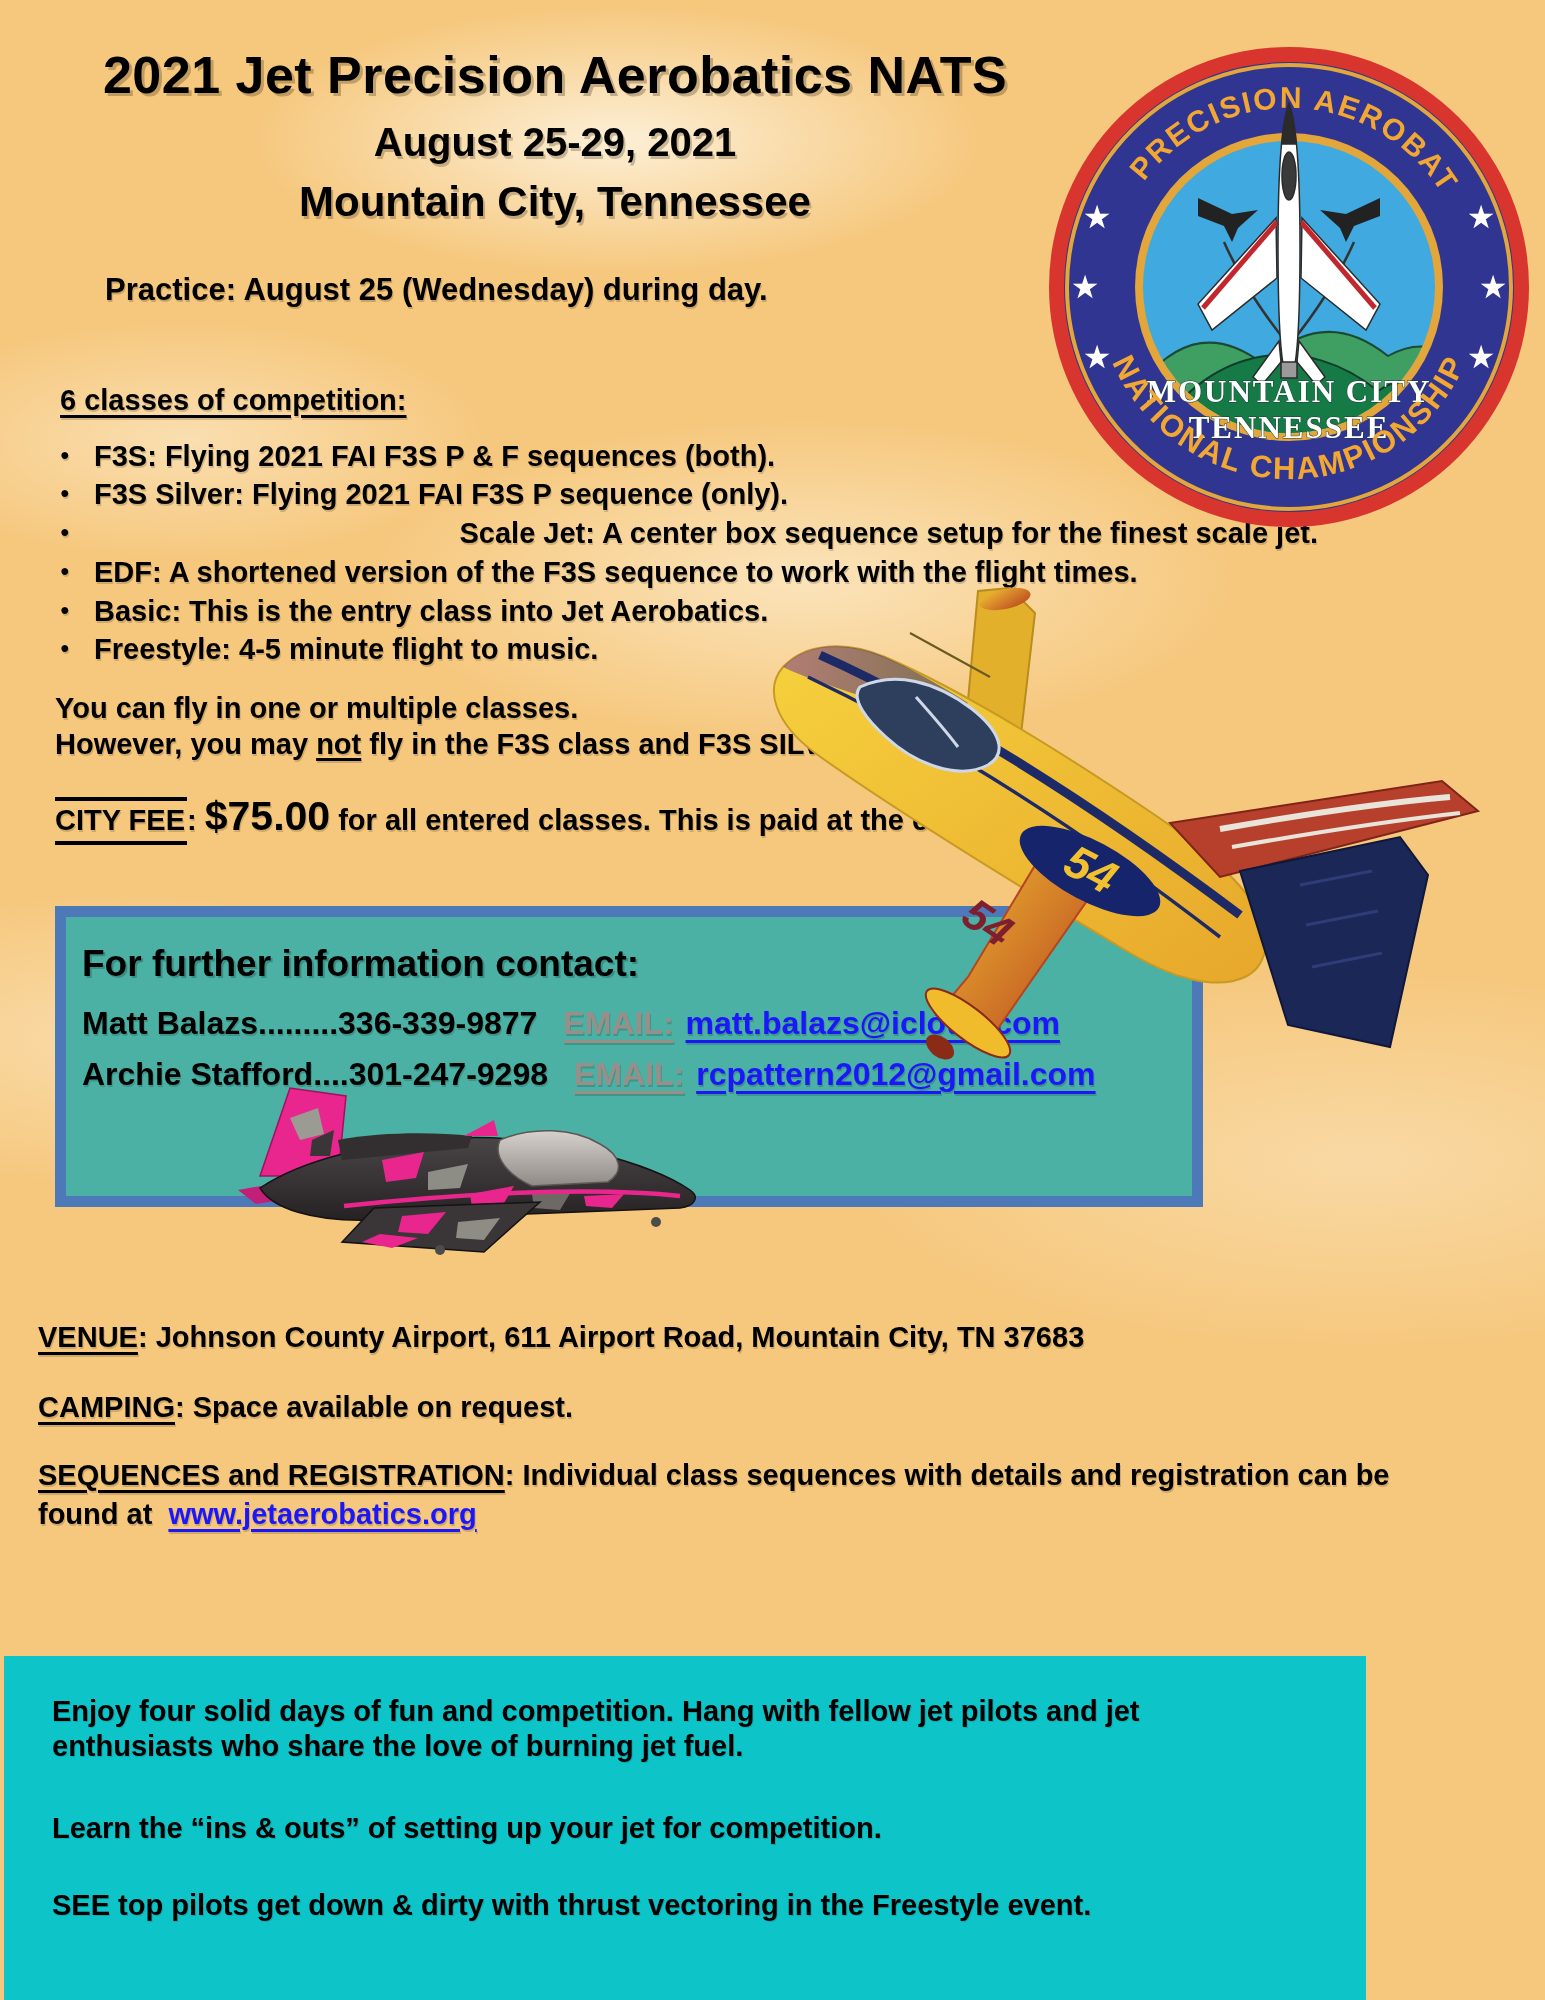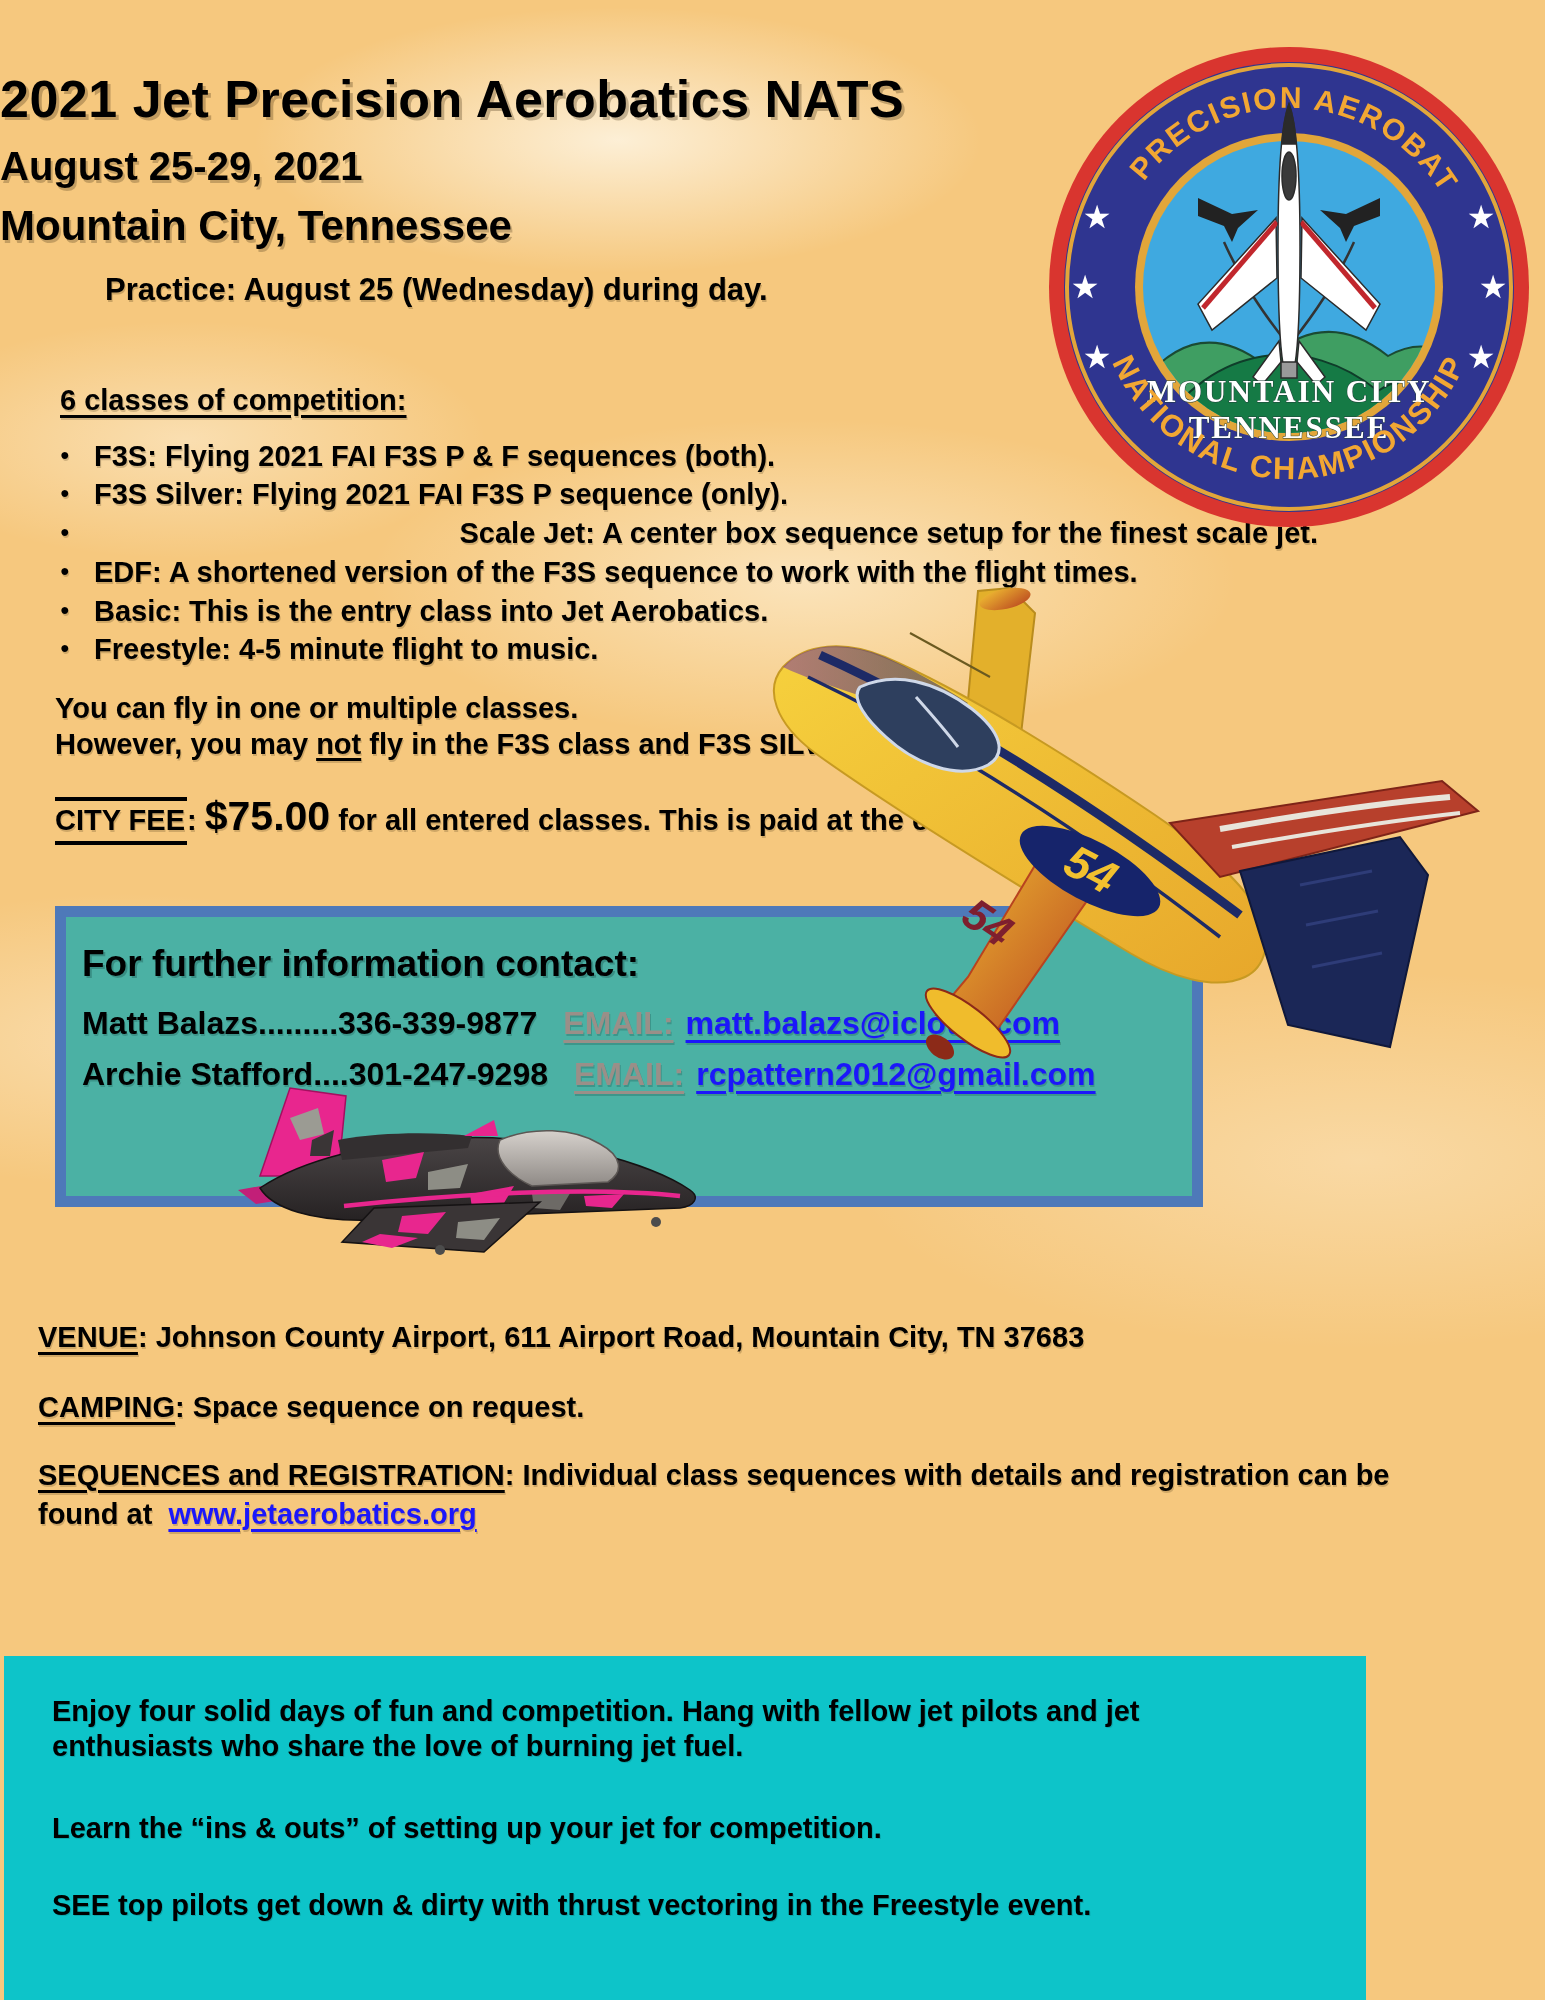--- a/index.html
+++ b/index.html
@@ -7,21 +7,21 @@
     position:relative;width:1545px;height:2000px;overflow:hidden;
     background:var(--background-orange,#f6c87e);
     font-family:"Liberation Sans",sans-serif;font-weight:bold;color:#000;
   }
   .clouds{position:absolute;inset:0;pointer-events:none;background:
     radial-gradient(ellipse 520px 190px at 40% 7%,  rgba(255,252,243,.75), rgba(255,252,243,0) 70%),
     radial-gradient(ellipse 430px 170px at 12% 22%, rgba(255,250,238,.45), rgba(255,250,238,0) 70%),
     radial-gradient(ellipse 620px 230px at 52% 29%, rgba(255,250,236,.55), rgba(255,250,236,0) 70%),
     radial-gradient(ellipse 500px 210px at 8% 52%,  rgba(255,248,234,.40), rgba(255,248,234,0) 70%),
     radial-gradient(ellipse 740px 270px at 88% 58%, rgba(255,248,234,.35), rgba(255,248,234,0) 70%);}
-  .header{position:absolute;left:0;top:48px;width:1110px;line-height:1.05;margin-top:24px;}
+  .header{position:absolute;left:0;top:48px;width:1110px;text-align:center;line-height:1.05;}
   .title{font-size:52px;letter-spacing:.5px;text-shadow:3px 3px 0 rgba(70,50,20,.30);}
   .date{font-size:40px;margin-top:18px;text-shadow:2px 3px 0 rgba(70,50,20,.28);}
   .city{font-size:42px;margin-top:17px;text-shadow:2px 3px 0 rgba(70,50,20,.28);}
   .practice{position:absolute;left:105px;top:272px;font-size:31px;text-shadow:1px 2px 0 rgba(70,50,20,.25);}
   .classes-h{position:absolute;left:60px;top:384px;font-size:29px;
     text-decoration:underline;text-decoration-thickness:3px;text-underline-offset:5px;
     text-shadow:1px 2px 0 rgba(70,50,20,.22);}
   ul.classes{position:absolute;left:58px;top:440px;margin:0;padding:0;font-size:29px;width:1260px;
     text-shadow:1px 2px 0 rgba(70,50,20,.22);}
   ul.classes li{list-style:none;position:relative;padding-left:36px;margin-bottom:6px;line-height:1.12;}
@@ -229,21 +229,21 @@
     <polygon points="142,132 308,126 252,176 110,166" fill="#3a3536" stroke="#151213" stroke-width="1.5"></polygon>
     <polygon points="170,140 214,136 196,158 166,156" fill="#e8268e"></polygon>
     <polygon points="226,146 268,142 252,164 224,162" fill="#8d8d85"></polygon>
     <polygon points="148,158 186,162 160,172 130,166" fill="#e8268e"></polygon>
 
     <circle cx="424" cy="146" r="5" fill="#4c4c4c"></circle>
       <circle cx="208" cy="174" r="5" fill="#4c4c4c"></circle>
   </svg>
 
   <div class="info venue"><span class="lbl">VENUE</span><span>: Johnson County Airport,  611 Airport Road, Mountain City, TN 37683</span></div>
-  <div class="info camping"><span class="lbl">CAMPING</span><span>: Space sequence on request.</span></div>
+  <div class="info camping"><span class="lbl">CAMPING</span><span>: Space available on request.</span></div>
   <div class="info seq">
     <div><span class="lbl">SEQUENCES and REGISTRATION</span><span>: Individual class sequences with details and registration can be</span></div>
     <div><span>found at </span><a class="site">www.jetaerobatics.org</a></div>
   </div>
 
   <div class="footer-band">
     <p class="fp1">Enjoy four solid days of fun and competition. Hang with fellow jet pilots and jet enthusiasts who share the love of burning jet fuel.</p>
     <p class="fp2">Learn the “ins &amp; outs” of setting up your jet for competition.</p>
     <p class="fp3">SEE top pilots get down &amp; dirty with thrust vectoring in the Freestyle event.</p>
   </div>

